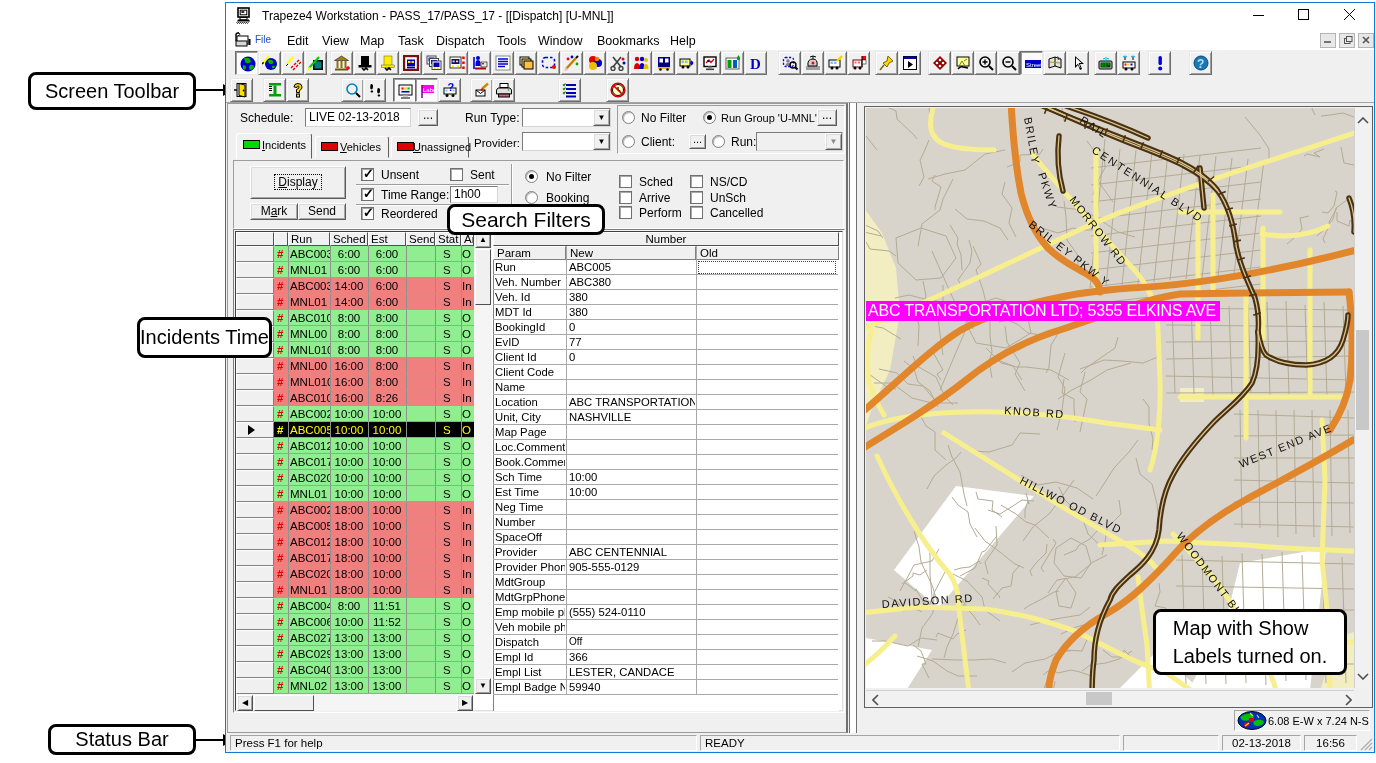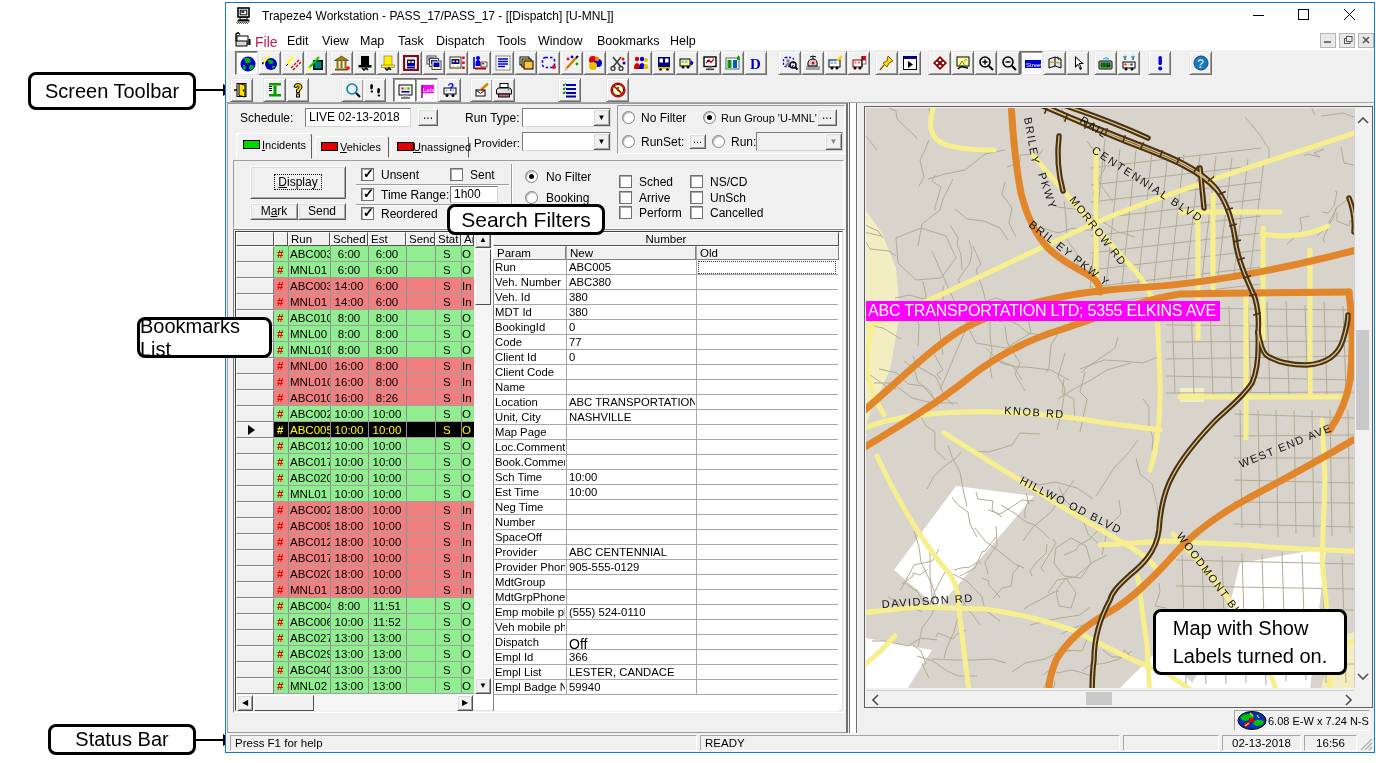--- a/index.html
+++ b/index.html
@@ -19,21 +19,21 @@
 .sbbtn{position:absolute;width:16px;height:16px;background:#f0f0f0;border:1px solid;border-color:#fff #505050 #505050 #fff;box-shadow:inset 1px 1px 0 #dcdcdc, inset -1px -1px 0 #a0a0a0;font-size:8px;text-align:center;line-height:14px;color:#000}
 .statcell{position:absolute;height:16px;border:1px solid;border-color:#a5a5a5 #fff #fff #a5a5a5;font-size:11.5px;color:#000;padding:1px 4px 0 4px;white-space:nowrap;overflow:hidden}
 .mrow{position:absolute;font-size:12px;white-space:nowrap}
 </style></head><body>
 
 <div class="callout" style="left:28px;top:72px;width:168px;height:38px">Screen Toolbar</div>
 <svg class="abs" style="left:196px;top:82px" width="40" height="16">
     <line x1="0" y1="8" x2="28" y2="8" stroke="#000" stroke-width="2"></line>
     <polygon points="27,2 38,8 27,14" fill="#000"></polygon>
   </svg>
-<div class="callout" style="left:137px;top:317px;width:135px;height:41px">Bookmarks List</div>
+<div class="callout" style="left:137px;top:317px;width:135px;height:41px">Incidents Time</div>
 <div class="callout" style="left:48px;top:724px;width:148px;height:31px">Status Bar</div>
 <svg class="abs" style="left:196px;top:732px" width="40" height="16">
     <line x1="0" y1="8" x2="28" y2="8" stroke="#000" stroke-width="2"></line>
     <polygon points="27,2 38,8 27,14" fill="#000"></polygon>
   </svg>
 
 <div class="abs" style="left:225px;top:2px;width:1150px;height:751px;border:1px solid #1379d8;background:#f0f0f0"></div>
 
 <div class="abs" style="left:226px;top:3px;width:1148px;height:25px;background:#fff"></div>
 <svg class="abs" style="left:235px;top:7px" width="17" height="17" viewBox="0 0 17 17">
@@ -53,21 +53,21 @@
   </svg>
 
 <div class="abs" style="left:226px;top:28px;width:1148px;height:22px;background:#fff"></div>
 <svg class="abs" style="left:233px;top:31px" width="19" height="17" viewBox="0 0 19 17">
     <path d="M3,10 L3,4 Q3,2 5,2 L6,2" fill="none" stroke="#000" stroke-width="1.4"></path>
     <path d="M5,1.2 l2,2 l-2,2" fill="none" stroke="#000"></path>
     <rect x="4" y="5" width="11" height="8" fill="#fff" stroke="#000"></rect>
     <rect x="3" y="10" width="11" height="5" fill="#d8d8d8" stroke="#000"></rect>
     <rect x="15.5" y="8" width="2" height="6" fill="#000"></rect>
   </svg>
-<div class="mrow" style="left:255px;top:34px;color:#be185d;font-size:14px">File</div>
+<div class="mrow" style="left:255px;top:34px;color:#1d4ed8;font-size:10px">File</div>
 <div class="mrow" style="left:287px;top:34px;color:#000;font-size:12.5px">Edit</div>
 <div class="mrow" style="left:322px;top:34px;color:#000;font-size:12.5px">View</div>
 <div class="mrow" style="left:360px;top:34px;color:#000;font-size:12.5px">Map</div>
 <div class="mrow" style="left:398px;top:34px;color:#000;font-size:12.5px">Task</div>
 <div class="mrow" style="left:436px;top:34px;color:#000;font-size:12.5px">Dispatch</div>
 <div class="mrow" style="left:497px;top:34px;color:#000;font-size:12.5px">Tools</div>
 <div class="mrow" style="left:538px;top:34px;color:#000;font-size:12.5px">Window</div>
 <div class="mrow" style="left:597px;top:34px;color:#000;font-size:12.5px">Bookmarks</div>
 <div class="mrow" style="left:670px;top:34px;color:#000;font-size:12.5px">Help</div>
 
@@ -517,21 +517,21 @@
 <div class="lbl" style="left:465px;top:111px">Run Type:</div>
 <div class="inp" style="left:522px;top:108px;width:89px;height:19px"></div>
 <div class="btn3" style="left:593px;top:109px;width:17px;height:17px;line-height:15px;font-size:8px">▼</div>
 <div class="etch" style="left:617px;top:105px;width:228px;height:49px"></div>
 <div class="radio" style="left:622px;top:111px"></div>
 <div class="lbl" style="left:641px;top:111px">No Filter</div>
 <div class="radio sel" style="left:703px;top:111px"></div>
 <div class="lbl" style="left:721px;top:112px;font-size:11px">Run Group 'U-MNL'</div>
 <div class="btn3" style="left:817px;top:109px;width:20px;height:17px;line-height:10px">...</div>
 <div class="radio" style="left:622px;top:135px"></div>
-<div class="lbl" style="left:641px;top:135px">RunSet:</div>
+<div class="lbl" style="left:641px;top:135px">Client:</div>
 <div class="btn3" style="left:689px;top:134px;width:17px;height:15px;line-height:8px;font-size:11px">...</div>
 <div class="radio" style="left:712px;top:135px"></div>
 <div class="lbl" style="left:731px;top:135px">Run:</div>
 <div class="abs" style="left:756px;top:132px;width:87px;height:19px;background:#f0f0f0;border:1px solid;border-color:#7b7b7b #d5d5d5 #d5d5d5 #7b7b7b"></div>
 <div class="btn3" style="left:825px;top:133px;width:17px;height:17px;line-height:15px;font-size:8px;color:#888">▼</div>
 <div class="abs" style="left:315px;top:136px;width:74px;height:22px;background:#f0f0f0;border:1px solid;border-color:#fff #606060 #f0f0f0 #fff;border-radius:3px 3px 0 0"></div>
 <div class="abs" style="left:391px;top:136px;width:78px;height:22px;background:#f0f0f0;border:1px solid;border-color:#fff #606060 #f0f0f0 #fff;border-radius:3px 3px 0 0"></div>
 <div class="abs" style="left:236px;top:133px;width:76px;height:26px;background:#f0f0f0;border:1px solid;border-color:#fff #606060 #f0f0f0 #fff;border-radius:3px 3px 0 0;z-index:3"></div>
 <div class="abs" style="left:243px;top:140px;width:17px;height:9px;background:#00d800;border:1px solid #000;z-index:4"></div>
 <div class="lbl" style="left:262px;top:139px;z-index:4;font-size:11px"><u>I</u>ncidents</div>
@@ -1031,21 +1031,21 @@
 <div class="abs" style="left:493px;top:290px;width:345px;height:15px;border-bottom:1px solid #a8a8a8"></div>
 <div class="abs" style="left:495px;top:291px;width:70px;font-size:11.3px;color:#000;white-space:nowrap;overflow:hidden">Veh. Id</div>
 <div class="abs" style="left:569px;top:291px;width:126px;font-size:11.3px;color:#000;white-space:nowrap;overflow:hidden">380</div>
 <div class="abs" style="left:493px;top:305px;width:345px;height:15px;border-bottom:1px solid #a8a8a8"></div>
 <div class="abs" style="left:495px;top:306px;width:70px;font-size:11.3px;color:#000;white-space:nowrap;overflow:hidden">MDT Id</div>
 <div class="abs" style="left:569px;top:306px;width:126px;font-size:11.3px;color:#000;white-space:nowrap;overflow:hidden">380</div>
 <div class="abs" style="left:493px;top:320px;width:345px;height:15px;border-bottom:1px solid #a8a8a8"></div>
 <div class="abs" style="left:495px;top:321px;width:70px;font-size:11.3px;color:#000;white-space:nowrap;overflow:hidden">BookingId</div>
 <div class="abs" style="left:569px;top:321px;width:126px;font-size:11.3px;color:#000;white-space:nowrap;overflow:hidden">0</div>
 <div class="abs" style="left:493px;top:335px;width:345px;height:15px;border-bottom:1px solid #a8a8a8"></div>
-<div class="abs" style="left:495px;top:336px;width:70px;font-size:11.3px;color:#000;white-space:nowrap;overflow:hidden">Code</div>
+<div class="abs" style="left:495px;top:336px;width:70px;font-size:11.3px;color:#000;white-space:nowrap;overflow:hidden">EvID</div>
 <div class="abs" style="left:569px;top:336px;width:126px;font-size:11.3px;color:#000;white-space:nowrap;overflow:hidden">77</div>
 <div class="abs" style="left:493px;top:350px;width:345px;height:15px;border-bottom:1px solid #a8a8a8"></div>
 <div class="abs" style="left:495px;top:351px;width:70px;font-size:11.3px;color:#000;white-space:nowrap;overflow:hidden">Client Id</div>
 <div class="abs" style="left:569px;top:351px;width:126px;font-size:11.3px;color:#000;white-space:nowrap;overflow:hidden">0</div>
 <div class="abs" style="left:493px;top:365px;width:345px;height:15px;border-bottom:1px solid #a8a8a8"></div>
 <div class="abs" style="left:495px;top:366px;width:70px;font-size:11.3px;color:#000;white-space:nowrap;overflow:hidden">Client Code</div>
 <div class="abs" style="left:569px;top:366px;width:126px;font-size:11.3px;color:#000;white-space:nowrap;overflow:hidden"></div>
 <div class="abs" style="left:493px;top:380px;width:345px;height:15px;border-bottom:1px solid #a8a8a8"></div>
 <div class="abs" style="left:495px;top:381px;width:70px;font-size:11.3px;color:#000;white-space:nowrap;overflow:hidden">Name</div>
 <div class="abs" style="left:569px;top:381px;width:126px;font-size:11.3px;color:#000;white-space:nowrap;overflow:hidden"></div>
@@ -1092,21 +1092,21 @@
 <div class="abs" style="left:495px;top:591px;width:70px;font-size:11.3px;color:#000;white-space:nowrap;overflow:hidden">MdtGrpPhone</div>
 <div class="abs" style="left:569px;top:591px;width:126px;font-size:11.3px;color:#000;white-space:nowrap;overflow:hidden"></div>
 <div class="abs" style="left:493px;top:605px;width:345px;height:15px;border-bottom:1px solid #a8a8a8"></div>
 <div class="abs" style="left:495px;top:606px;width:70px;font-size:11.3px;color:#000;white-space:nowrap;overflow:hidden">Emp mobile ph</div>
 <div class="abs" style="left:569px;top:606px;width:126px;font-size:11.3px;color:#000;white-space:nowrap;overflow:hidden">(555) 524-0110</div>
 <div class="abs" style="left:493px;top:620px;width:345px;height:15px;border-bottom:1px solid #a8a8a8"></div>
 <div class="abs" style="left:495px;top:621px;width:70px;font-size:11.3px;color:#000;white-space:nowrap;overflow:hidden">Veh mobile ph</div>
 <div class="abs" style="left:569px;top:621px;width:126px;font-size:11.3px;color:#000;white-space:nowrap;overflow:hidden"></div>
 <div class="abs" style="left:493px;top:635px;width:345px;height:15px;border-bottom:1px solid #a8a8a8"></div>
 <div class="abs" style="left:495px;top:636px;width:70px;font-size:11.3px;color:#000;white-space:nowrap;overflow:hidden">Dispatch</div>
-<div class="abs" style="left:569px;top:636px;width:126px;font-size:14px;color:#000;white-space:nowrap;overflow:hidden">Off</div>
+<div class="abs" style="left:569px;top:636px;width:126px;font-size:10px;color:#000;white-space:nowrap;overflow:hidden">Off</div>
 <div class="abs" style="left:493px;top:650px;width:345px;height:15px;border-bottom:1px solid #a8a8a8"></div>
 <div class="abs" style="left:495px;top:651px;width:70px;font-size:11.3px;color:#000;white-space:nowrap;overflow:hidden">Empl Id</div>
 <div class="abs" style="left:569px;top:651px;width:126px;font-size:11.3px;color:#000;white-space:nowrap;overflow:hidden">366</div>
 <div class="abs" style="left:493px;top:665px;width:345px;height:15px;border-bottom:1px solid #a8a8a8"></div>
 <div class="abs" style="left:495px;top:666px;width:70px;font-size:11.3px;color:#000;white-space:nowrap;overflow:hidden">Empl List</div>
 <div class="abs" style="left:569px;top:666px;width:126px;font-size:11.3px;color:#000;white-space:nowrap;overflow:hidden">LESTER, CANDACE</div>
 <div class="abs" style="left:493px;top:680px;width:345px;height:15px;border-bottom:1px solid #a8a8a8"></div>
 <div class="abs" style="left:495px;top:681px;width:70px;font-size:11.3px;color:#000;white-space:nowrap;overflow:hidden">Empl Badge N</div>
 <div class="abs" style="left:569px;top:681px;width:126px;font-size:11.3px;color:#000;white-space:nowrap;overflow:hidden">59940</div>
 <div class="abs" style="left:566px;top:246px;width:1px;height:449px;background:#a8a8a8"></div>

